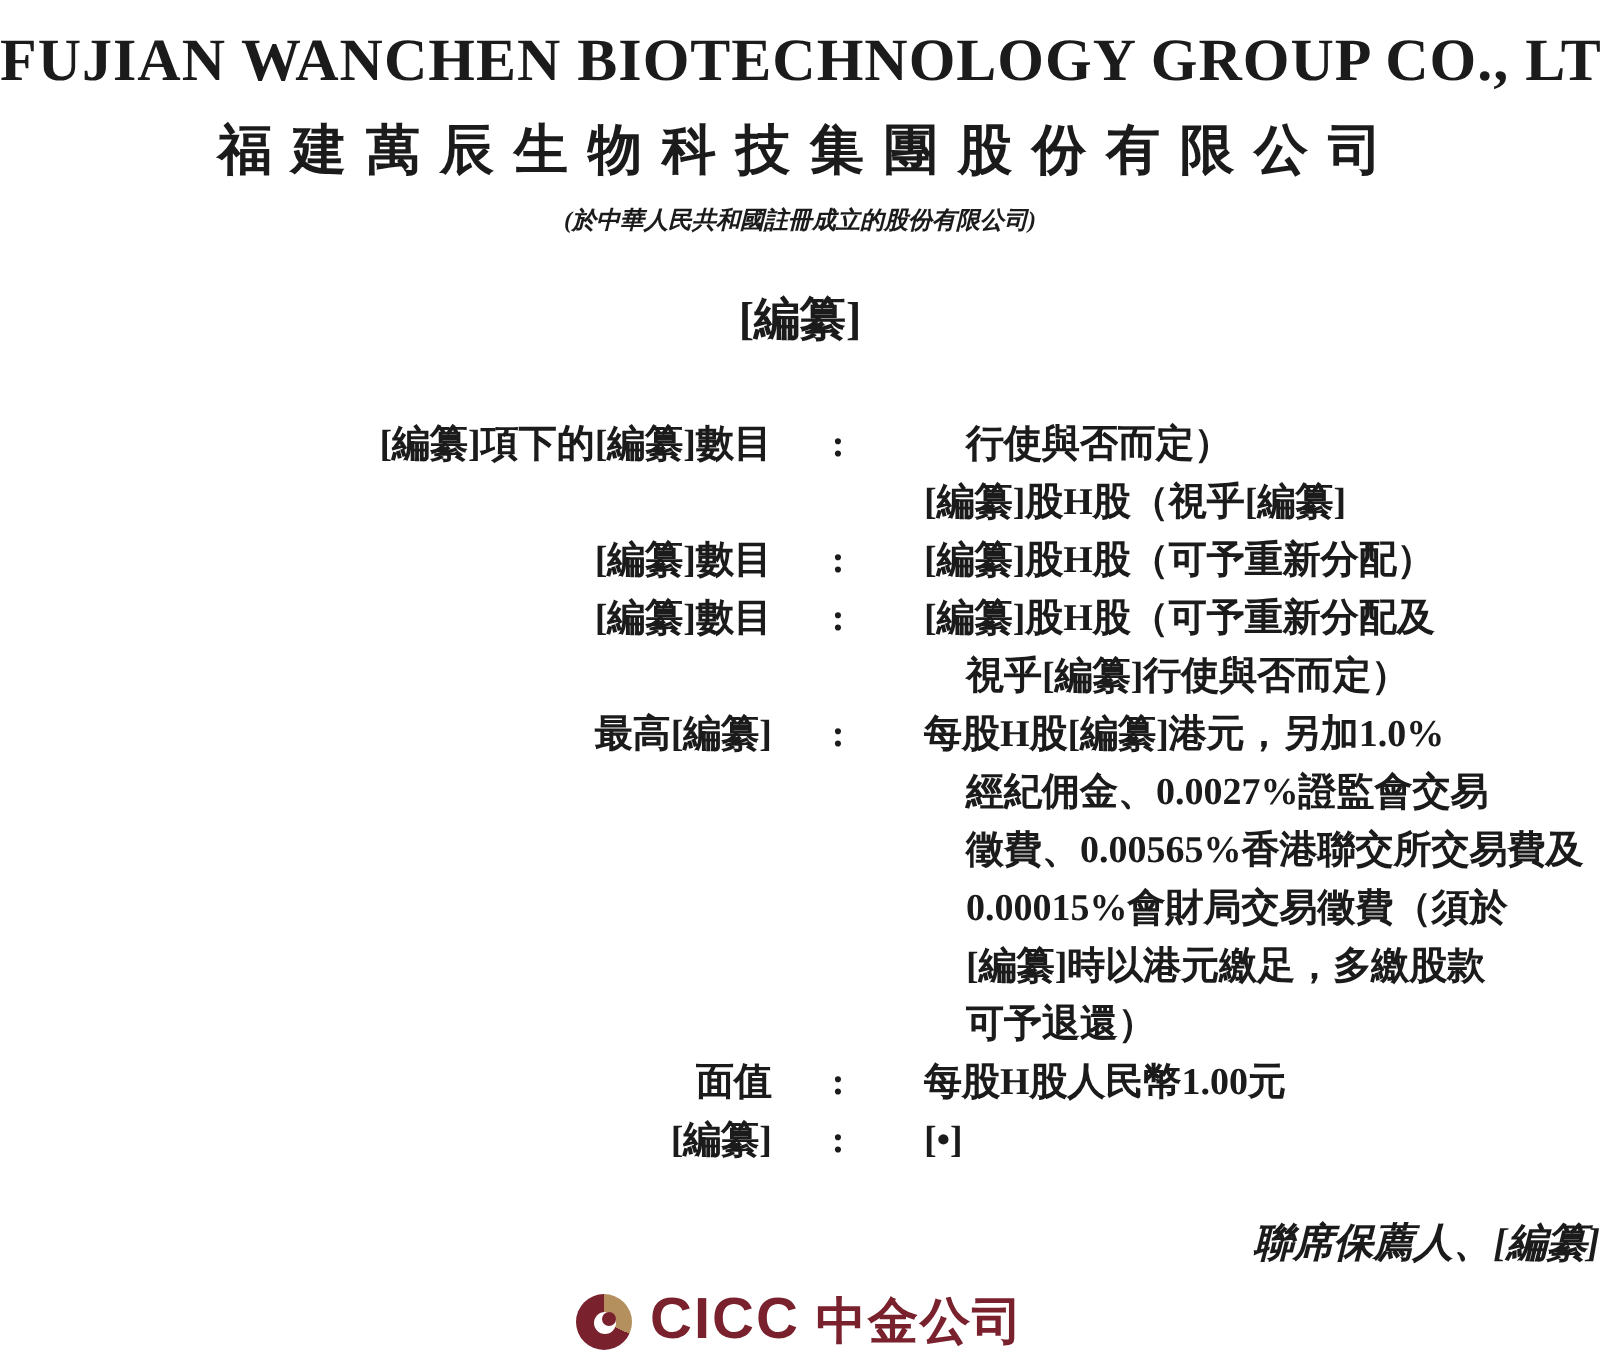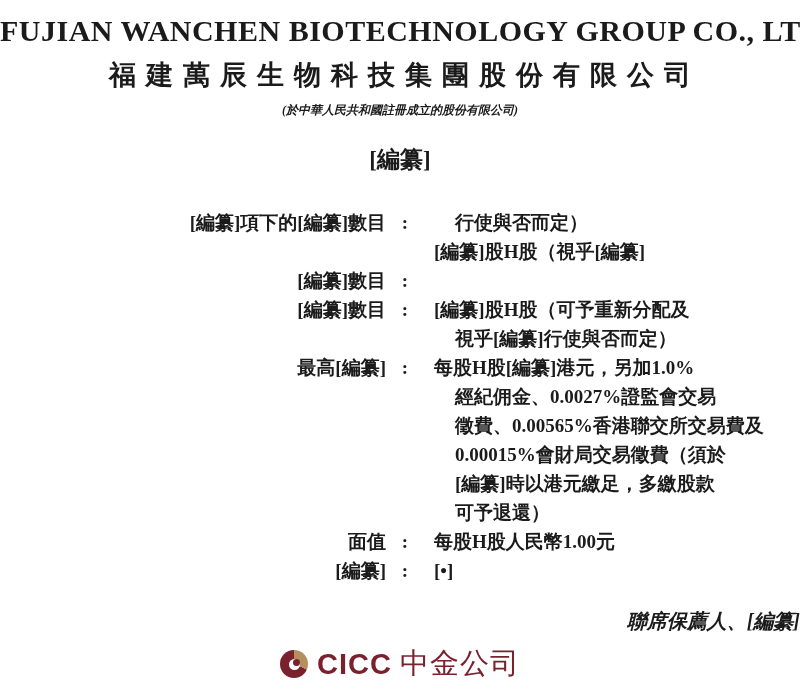--- a/index.html
+++ b/index.html
@@ -30,21 +30,21 @@
   }
 
   
   .doc-heading {
     margin-top: 25px; text-align: center;
     font-size: 23px; font-weight: 700;
   }
 
   
   .offer-table { margin-top: 33px; width: 100%; }
-  .row { display: grid; grid-template-columns: 386px 38px 1fr; }
+  .row { display: grid; grid-template-columns: 386px 38px 1fr; gap: 14px; }
   .cell { font-size: 19px; font-weight: 700; line-height: 29px; white-space: nowrap; }
   .label { text-align: right; }
   .colon { text-align: center; }
   .value { padding-left: 10px; }
   .vline.cont { padding-left: 21px; }
 
   
   .sponsor-line {
     margin-top: 23px; text-align: right;
     font-size: 20px; font-weight: 700; font-style: italic;
@@ -68,21 +68,21 @@
   .cicc-mark::after {
     content: ""; position: absolute; left: 13px; top: 9px;
     width: 7px; height: 7px; border-radius: 50%; background: var(--cicc_maroon);
   }
   .cicc-latin {
     font-family: "Liberation Sans", "DejaVu Sans", sans-serif;
     font-size: 29px; font-weight: 800; letter-spacing: 1px;
     color: var(--cicc_maroon);
   }
   .cicc-zh {
-    font-size: 29px; font-weight: 400; color: var(--cicc_maroon);
+    font-size: 25px; font-weight: 700; color: var(--cicc_maroon);
     margin-left: 8px; letter-spacing: 1px; white-space: nowrap;
   }
 
   
   .cms-latin-wrap { border-bottom: 2px solid var(--cms_gold); padding-bottom: 18px; }
   .cms-latin {
     font-size: 30px; font-weight: 700; letter-spacing: 2px;
     color: var(--cms_gold);
   }
   .cms-mark {
@@ -121,20 +121,23 @@
       <div class="cell colon">:</div>
       <div class="cell value">
         <div class="vline cont">行使與否而定）</div>
         <div class="vline">[編纂]股H股（視乎[編纂]</div>
       </div>
     </div>
 
     <div class="row">
       <div class="cell label">[編纂]數目</div>
       <div class="cell colon">:</div>
+      <div class="cell value">
+        <div class="vline">[編纂]股H股（可予重新分配）</div>
+      </div>
     </div>
 
     <div class="row">
       <div class="cell label">[編纂]數目</div>
       <div class="cell colon">:</div>
       <div class="cell value">
         <div class="vline">[編纂]股H股（可予重新分配及</div>
         <div class="vline cont">視乎[編纂]行使與否而定）</div>
       </div>
     </div>

